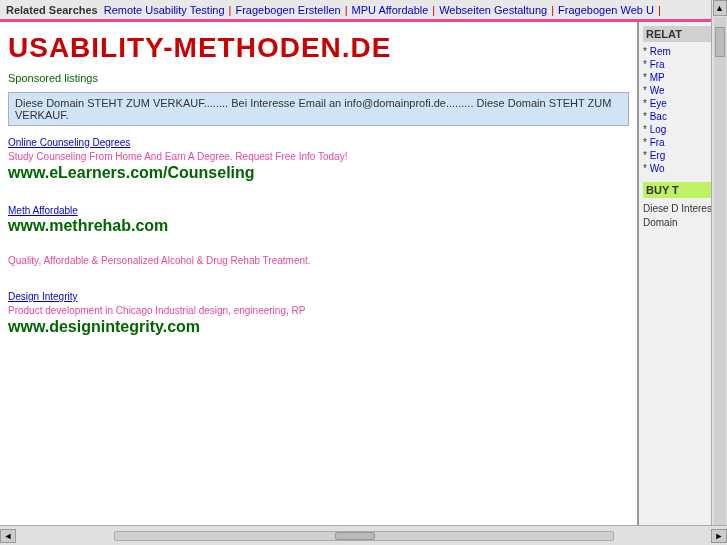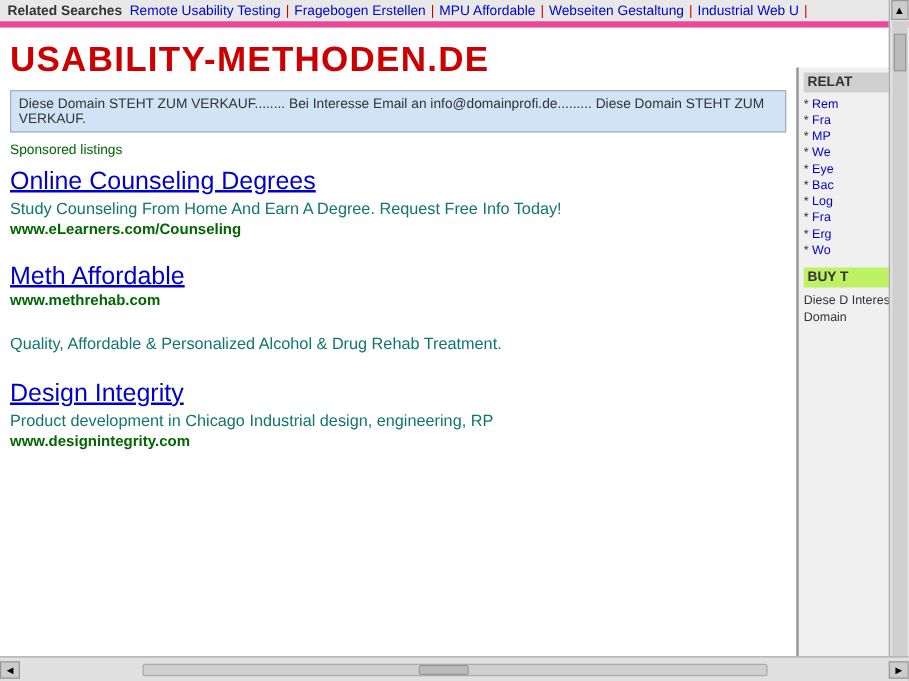--- a/index.html
+++ b/index.html
@@ -9,21 +9,21 @@
       background: #fff;
       width: 727px;
       height: 545px;
       overflow: hidden;
       position: relative;
     }
 
     
     #top-bar {
       background: #e8e8e8;
-      border-bottom: 5px solid #ec4899;
+      border-bottom: 3px solid #ec4899;
       padding: 4px 6px;
       font-size: 11px;
       color: #333;
       white-space: nowrap;
       overflow: hidden;
       display: flex;
       align-items: center;
       gap: 0;
       height: 22px;
     }
@@ -79,46 +79,45 @@
       margin-bottom: 8px;
     }
 
     
     .listing {
       margin-bottom: 14px;
       padding-bottom: 6px;
       border-bottom: none;
     }
     .listing-title a {
-      font-size: 20px;
+      font-size: 10px;
       color: #00c;
       text-decoration: underline;
       font-weight: normal;
       text-align: right;
     }
     .listing-desc {
-      font-size: 13px;
-      color: #0f766e;
+      font-size: 10px;
+      color: #ec4899;
       margin: 2px 0;
     }
     .listing-url {
-      font-size: 12px;
+      font-size: 16px;
       color: #006600;
       font-weight: bold;
     }
 
     
     #sidebar {
       width: 90px;
       border-left: 2px solid #999;
       background: #f0f0f0;
       padding: 4px;
       font-size: 10px;
       overflow: hidden;
-      margin-top: 32px;
     }
     #sidebar .sidebar-header {
       font-weight: bold;
       font-size: 11px;
       color: #333;
       background: #d0d0d0;
       padding: 2px 3px;
       margin-bottom: 4px;
     }
     #sidebar .sidebar-links {
@@ -248,32 +247,32 @@
 <div id="top-bar">
   <span class="label">Related Searches</span>
   <a href="#">Remote Usability Testing</a>
   <span class="sep">|</span>
   <a href="#">Fragebogen Erstellen</a>
   <span class="sep">|</span>
   <a href="#">MPU Affordable</a>
   <span class="sep">|</span>
   <a href="#">Webseiten Gestaltung</a>
   <span class="sep">|</span>
-  <a href="#">Industrial Web U</a>
+  <a href="#">Fragebogen Web U</a>
   <span class="sep">|</span>
 </div>
 
 <div id="main-wrapper">
 
   <div id="content">
     <div id="site-title">USABILITY-METHODEN.DE</div>
 
+    <div id="sponsored-label">Sponsored listings</div>
+
     <div id="info-bar">Diese Domain STEHT ZUM VERKAUF........ Bei Interesse Email an info@domainprofi.de......... Diese Domain STEHT ZUM VERKAUF.</div>
-
-    <div id="sponsored-label">Sponsored listings</div>
 
     <div class="listing">
       <div class="listing-title">
         <a href="#">Online Counseling Degrees</a>
       </div>
       <div class="listing-desc">Study Counseling From Home And Earn A Degree. Request Free Info Today!</div>
       <div class="listing-url">www.eLearners.com/Counseling</div>
     </div>
 
     <div class="listing">

